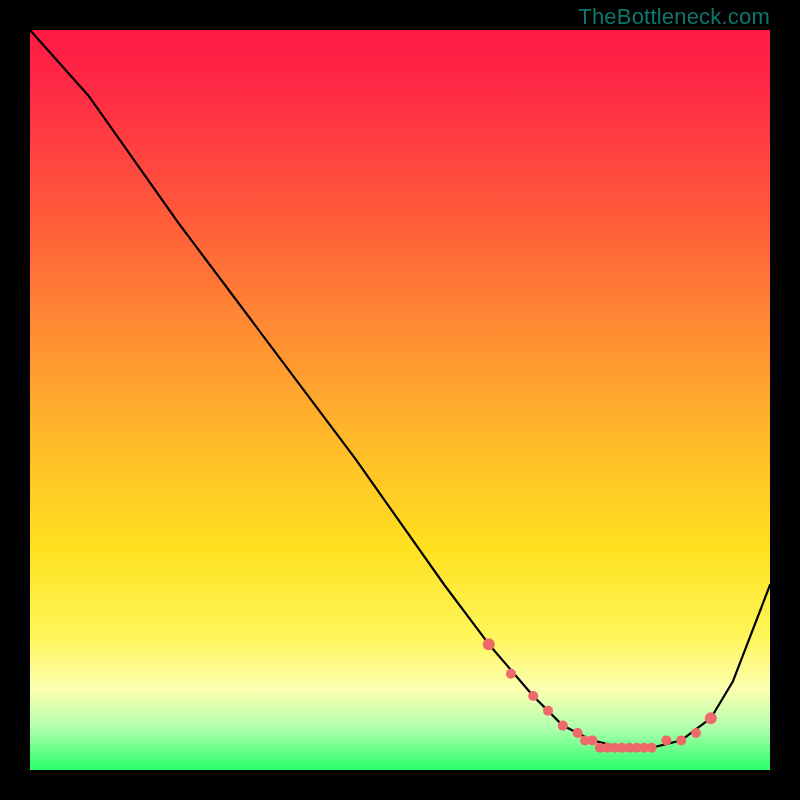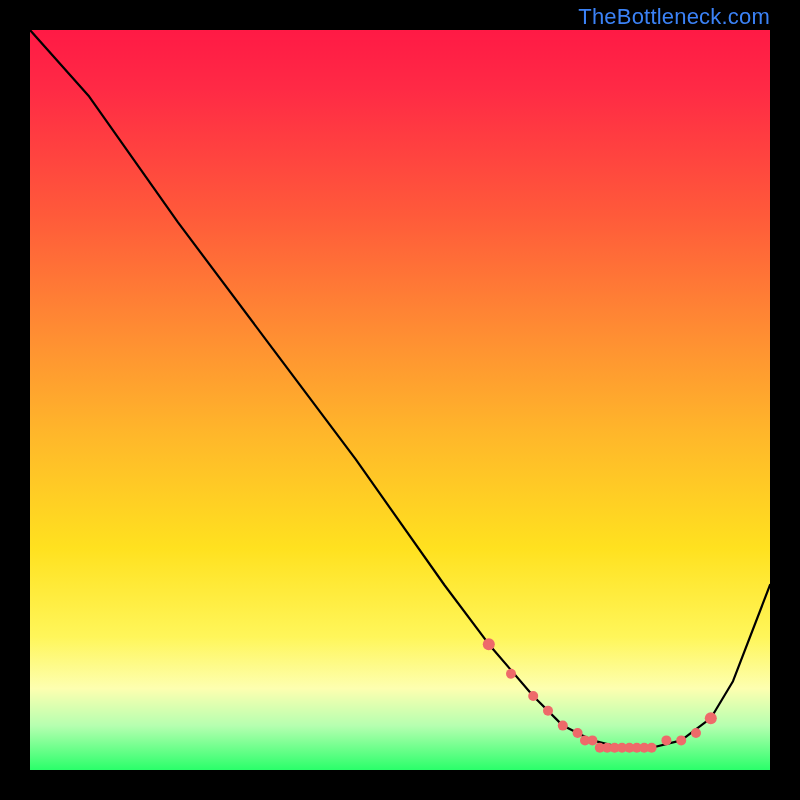--- a/index.html
+++ b/index.html
@@ -34,21 +34,21 @@
       #fff65a 82%,
       #fdffb0 89%,
       #b6ffb0 94%,
       #2aff6a 100%
     );
   }
   .attribution {
     position: absolute;
     top: 4px;
     right: 30px;
-    color: #3b82f6;
+    color: #0f766e;
     font-size: 22px;
     font-weight: 500;
     letter-spacing: 0.2px;
   }
   svg.curve {
     position: absolute;
     left: 0;
     top: 0;
     width: 740px;
     height: 740px;

